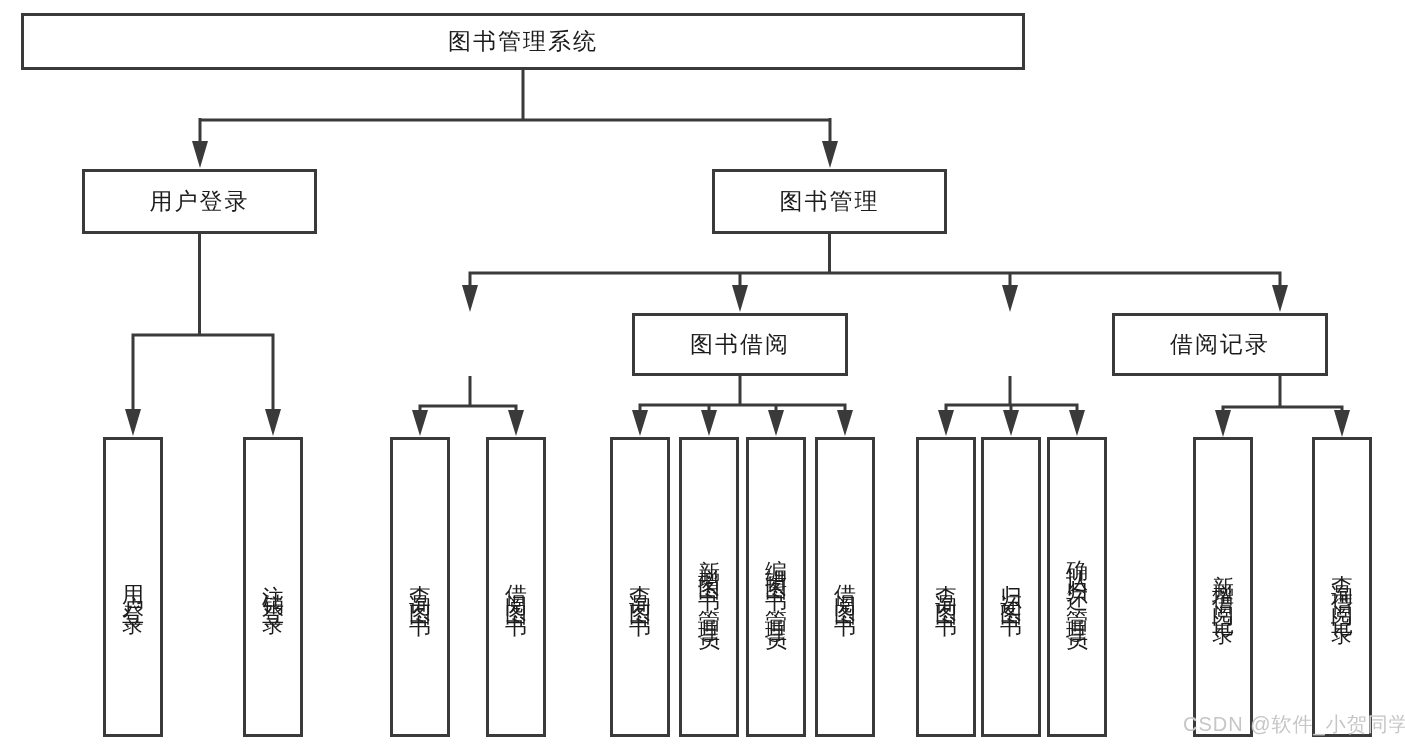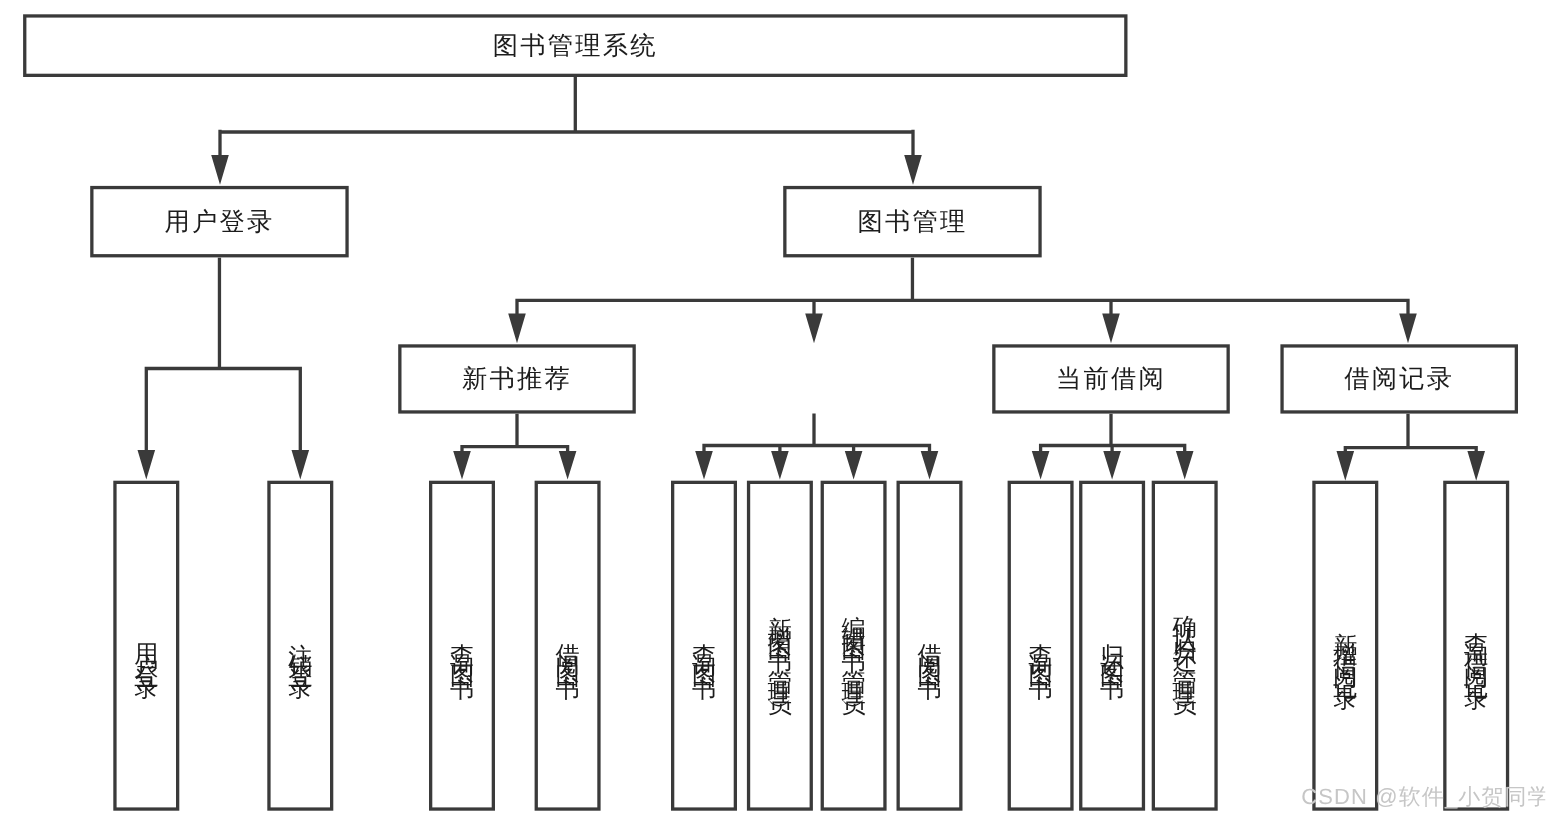--- a/index.html
+++ b/index.html
@@ -101,27 +101,24 @@
     <span class="h-label">图书管理系统</span>
   </div>
 
   <div class="box lvl2" style="left:82px;">
     <span class="h-label">用户登录</span>
   </div>
   <div class="box lvl2" style="left:712px;text-align:right;">
     <span class="h-label">图书管理</span>
   </div>
 
-  <div class="box lvl3" style="left:362px;">
-    <span class="h-label">新书推荐</span>
+  <div class="box lvl3" style="left:632px;">
+    <span class="h-label">图书借阅</span>
   </div>
-  <div class="box lvl3" style="left:902px;">
-    <span class="h-label">当前借阅</span>
-  </div>
-  <div class="box lvl3" style="left:1164px;">
+  <div class="box lvl3" style="left:1112px;">
     <span class="h-label">借阅记录</span>
   </div>
 
   <div class="box leaf v-box" style="left:103px;">
     <span class="v-label">用户登录</span>
   </div>
   <div class="box leaf v-box" style="left:243px;">
     <span class="v-label">注销登录</span>
   </div>
 

